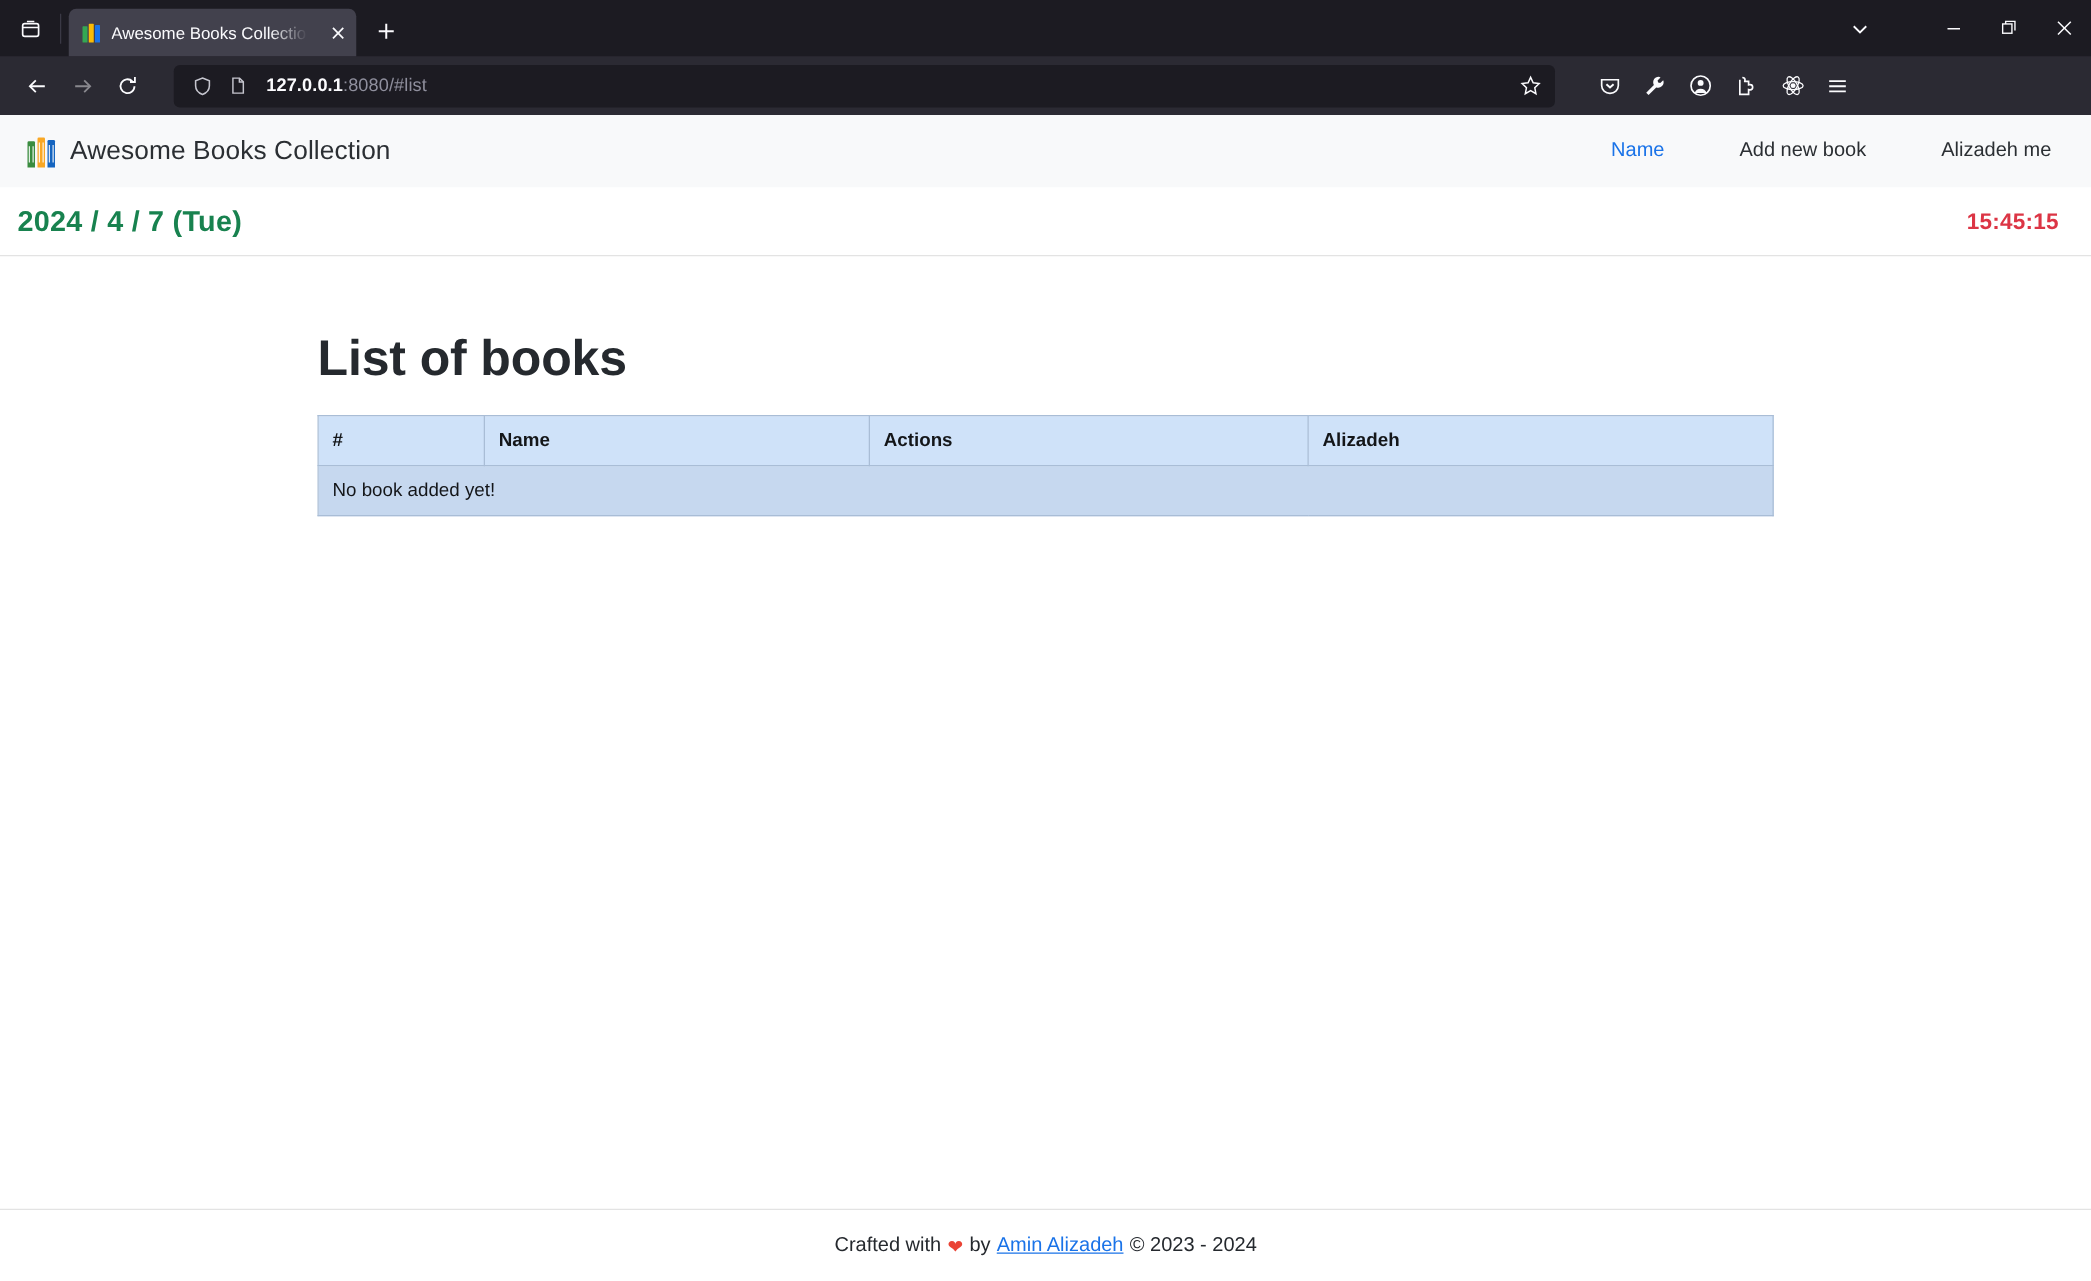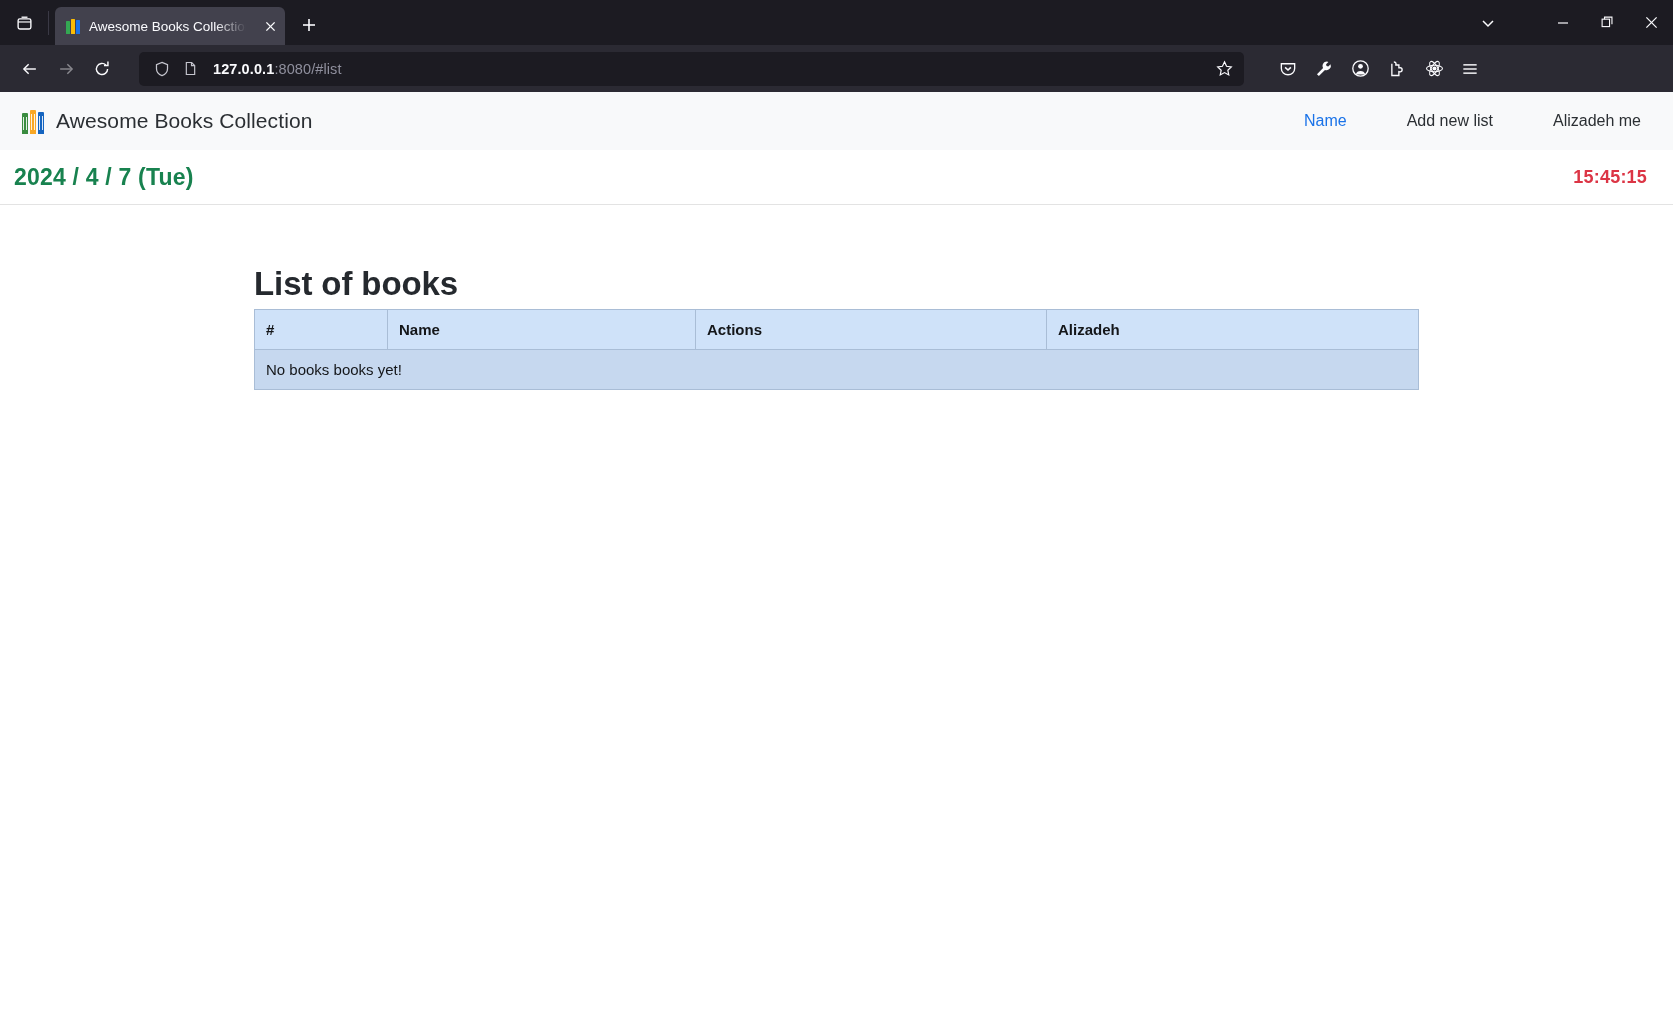--- a/index.html
+++ b/index.html
@@ -320,24 +320,24 @@
   .main {
     flex: 1 1 auto;
     overflow: hidden;
     padding-top: 60px;
   }
   .container {
     width: 1165px;
     margin: 0 auto;
   }
   .page-title {
-    font-size: 33px;
+    font-size: 40px;
     font-weight: bold;
     color: #25292e;
-    margin-bottom: 6px;
+    margin-bottom: 22px;
     letter-spacing: -0.1px;
   }
 
   table.books {
     width: 100%;
     border-collapse: collapse;
     table-layout: fixed;
     font-size: 15px;
     border: 1px solid #a9bdd6;
   }
@@ -546,21 +546,21 @@
       <span class="brand-logo">
         <i></i>
           <i></i>
           <i></i>
       </span>
       <span class="brand-title">Awesome Books Collection</span>
     </div>
 
     <nav class="site-nav">
       <a href="#list" class="active">Name</a>
-      <a href="#add">Add new list</a>
+      <a href="#add">Add new book</a>
       <a href="#contact">Alizadeh me</a>
     </nav>
   </header>
 
   <div class="datebar">
     <span class="date-text">2024 / 4 / 7 (Tue)</span>
     <span class="clock-text">15:45:15</span>
   </div>
 
   <main class="main">
@@ -578,21 +578,28 @@
         <thead>
           <tr>
             <th>#</th>
             <th>Name</th>
             <th>Actions</th>
             <th>Alizadeh</th>
           </tr>
         </thead>
         <tbody>
           <tr>
-            <td colspan="4">No books books yet!</td>
+            <td colspan="4">No book added yet!</td>
           </tr>
         </tbody>
       </table>
 
     </div>
   </main>
 
+  <footer class="site-footer">
+    <span>Crafted with</span>
+    <span class="heart">❤</span>
+    <span>by</span>
+    <a href="#contact">Amin Alizadeh</a>
+    <span>© 2023 - 2024</span>
+  </footer>
 </div>
 
 </body></html>

